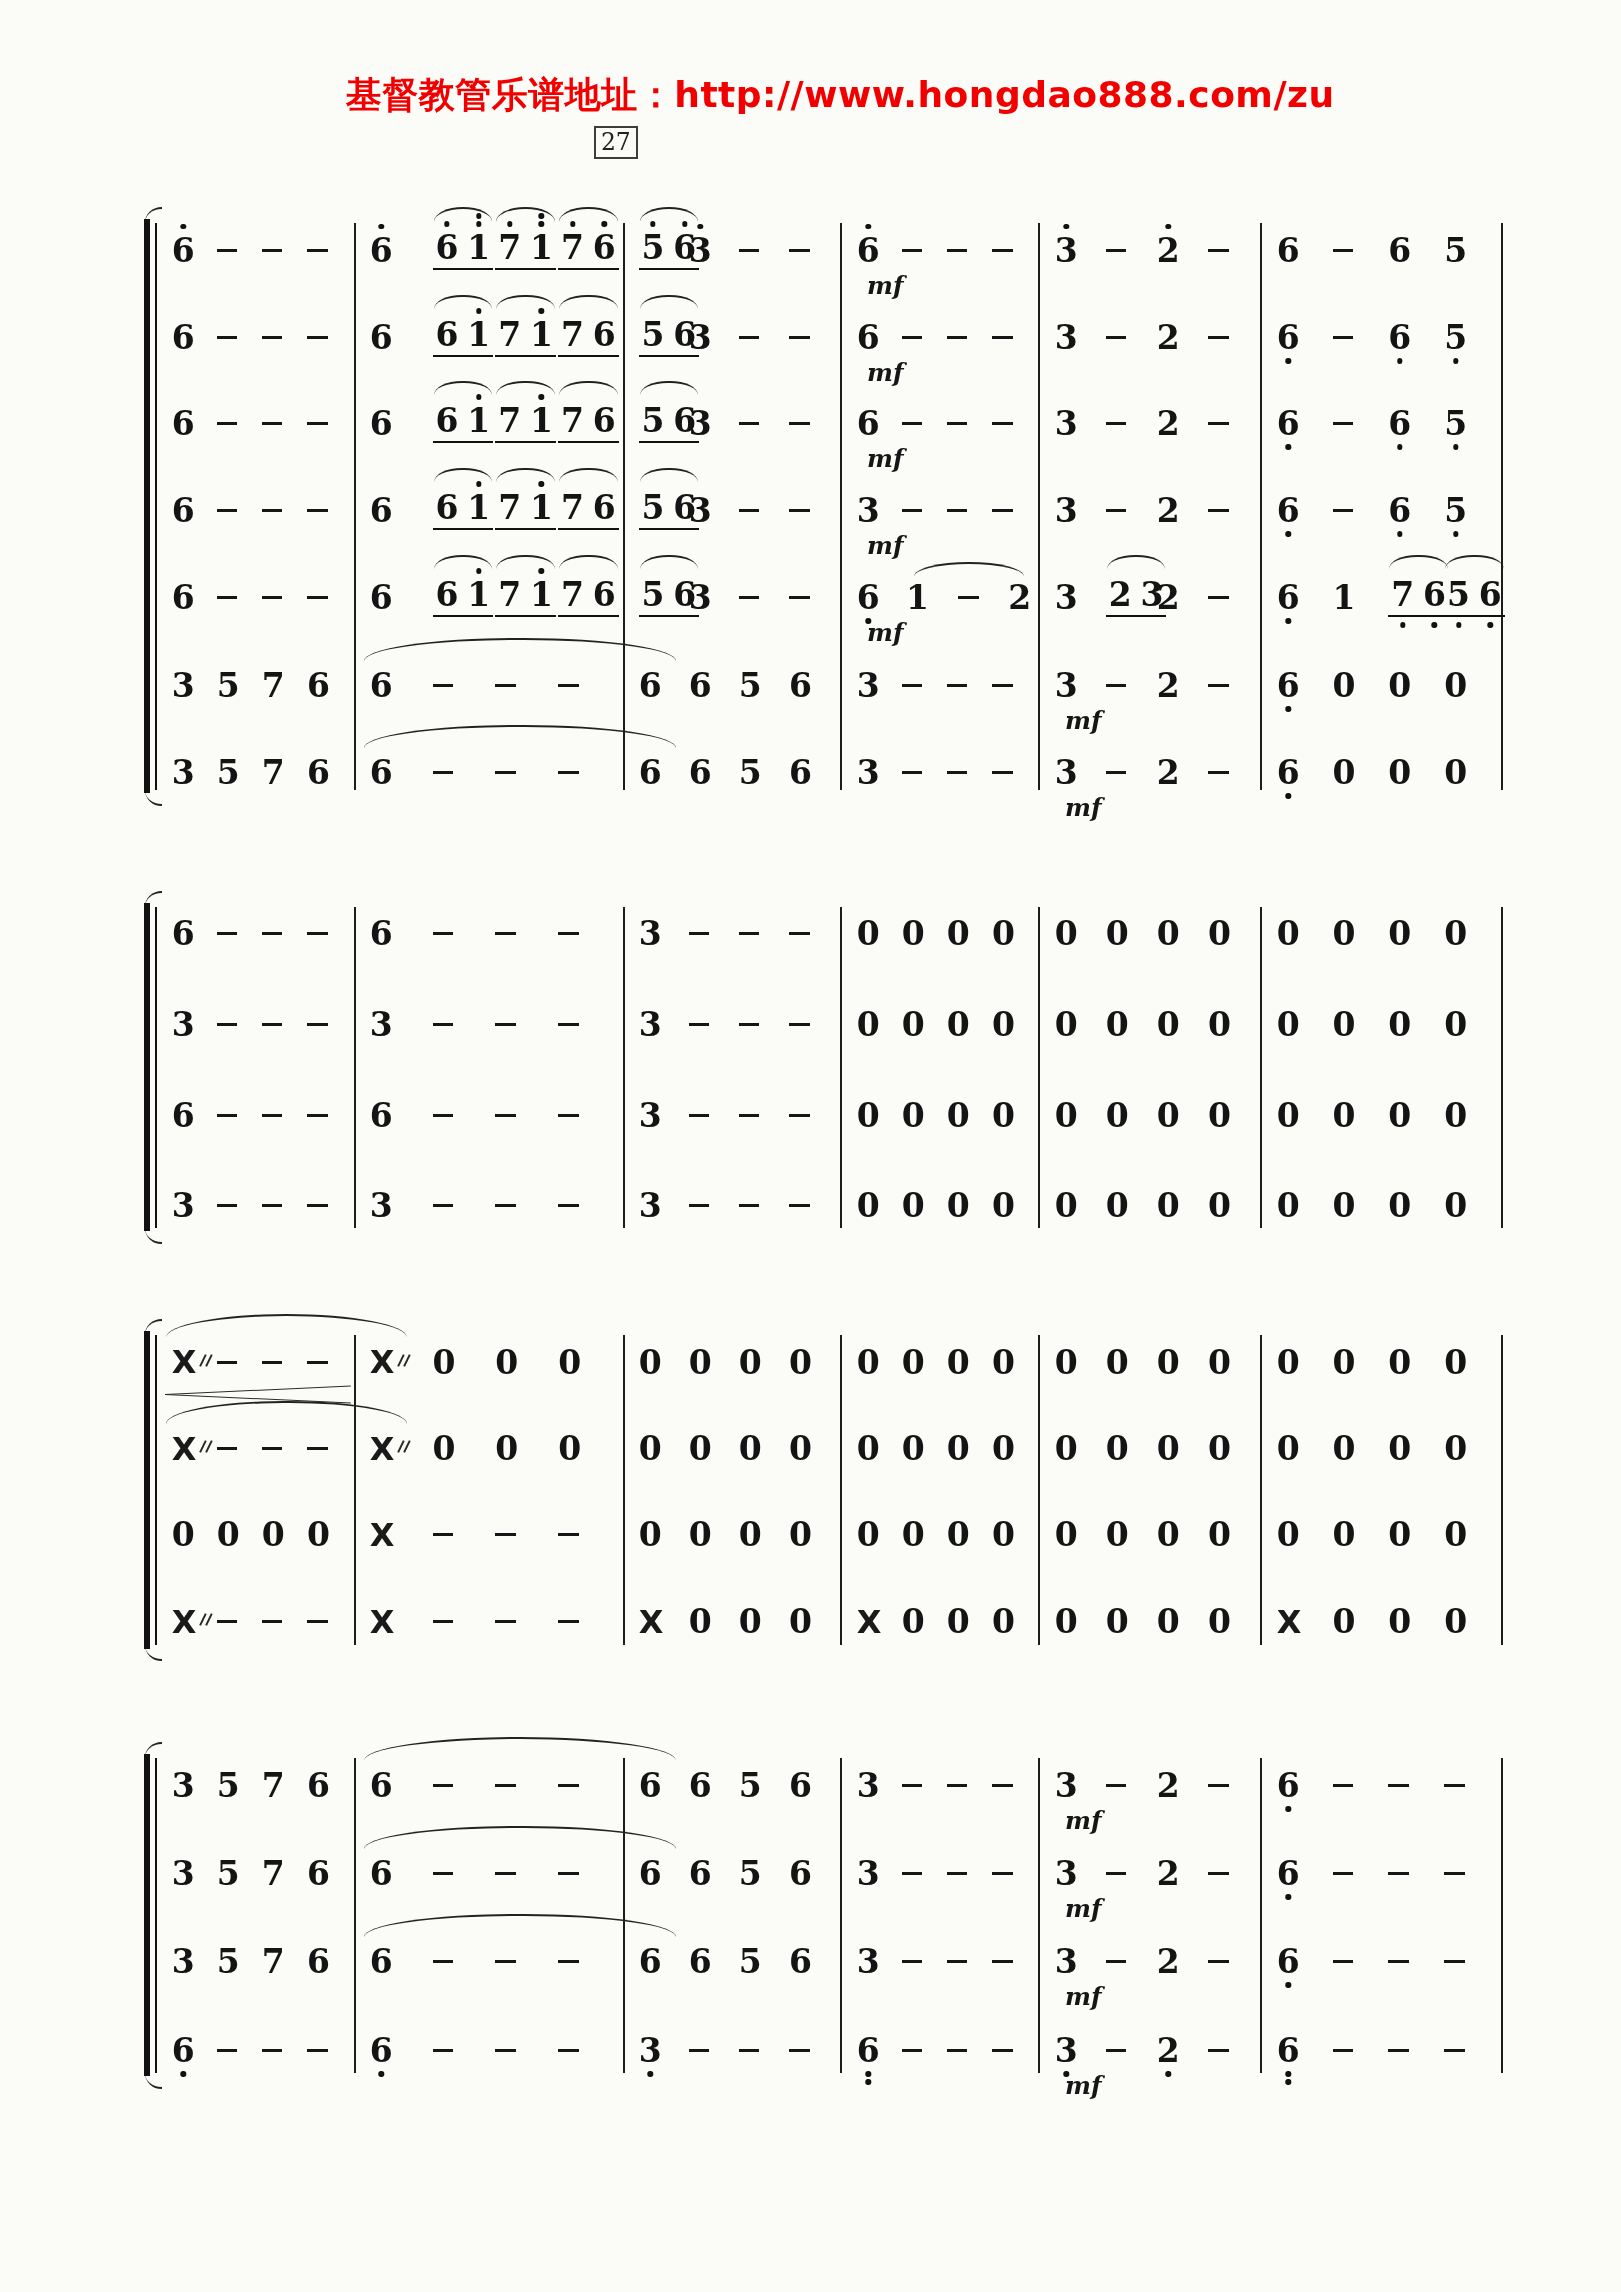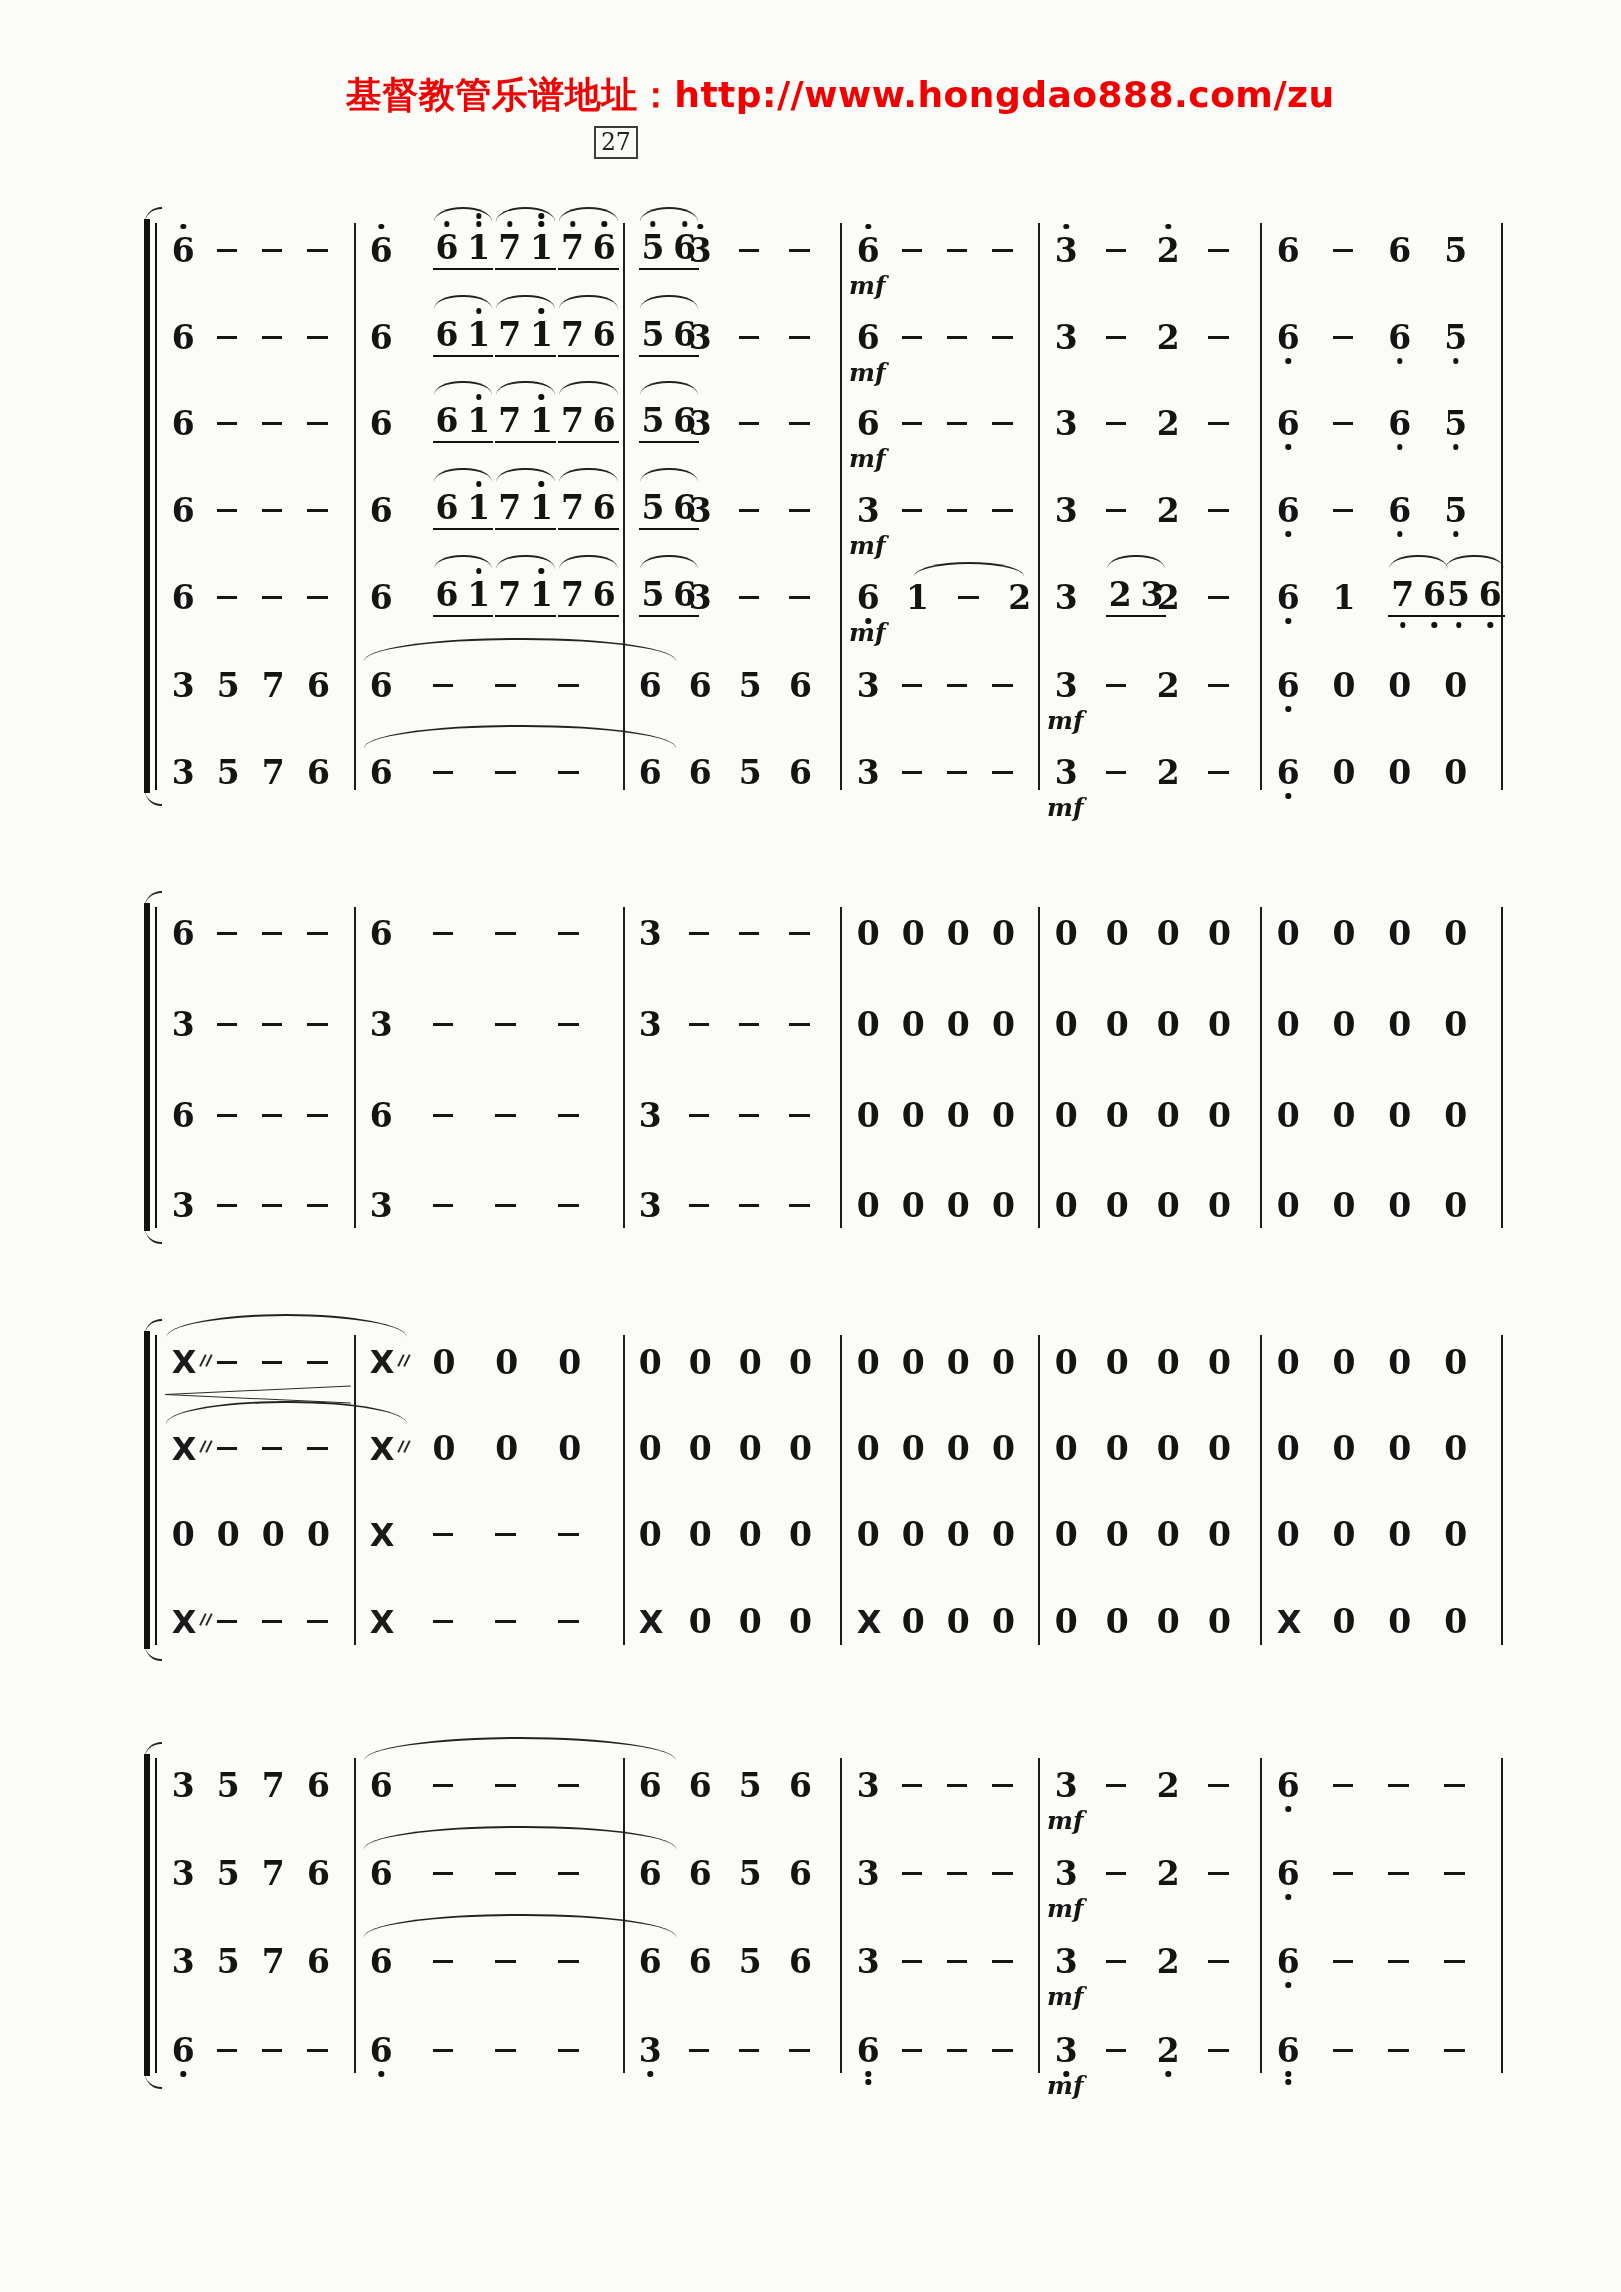--- a/index.html
+++ b/index.html
@@ -40,21 +40,21 @@
        border-radius:50% 50% 0 0 / 100% 100% 0 0;}
   .grp.widegrp{flex:1;} .grp.widegrp .gnotes{width:100%;justify-content:space-between;}
   .grp.widegrp .arc{left:8%;right:8%;top:-18.6px;}
   .tie{position:absolute;top:-26.5px;left:8.8px;height:21.6px;border-top:2.3px solid #222;
        border-radius:50% 50% 0 0 / 100% 100% 0 0;z-index:3;}
   .hairpin{position:absolute;top:46px;left:7.8px;width:186px;height:13.7px;}
   .hairpin::before,.hairpin::after{content:"";position:absolute;left:0;top:50%;width:100%;
        border-top:1.7px solid #2a2a2a;transform-origin:left center;}
   .hairpin::before{transform:rotate(-2.6deg);}
   .hairpin::after{transform:rotate(2.6deg);}
-  .dyn{position:absolute;left:7px;top:42px;font:700 24.5px "DejaVu Serif",serif;font-style:italic;color:#161616;}
+  .dyn{position:absolute;left:25px;top:42px;font:700 24.5px "DejaVu Serif",serif;font-style:italic;color:#161616;}
   .trem{display:inline-flex;gap:3.4px;margin-left:5.9px;transform:translateY(-6.9px);}
   .trem i{display:block;width:2.4px;height:12.7px;background:#2a2a2a;transform:rotate(26deg);}
 </style>
 </head>
 <body>
 
 <div id="page">
   <div class="hdr" style="color: rgb(242, 0, 0);">基督教管乐谱地址：http://www.hongdao888.com/zu</div>
   <div class="rehearsal">27</div>
   <div id="systems-root">

